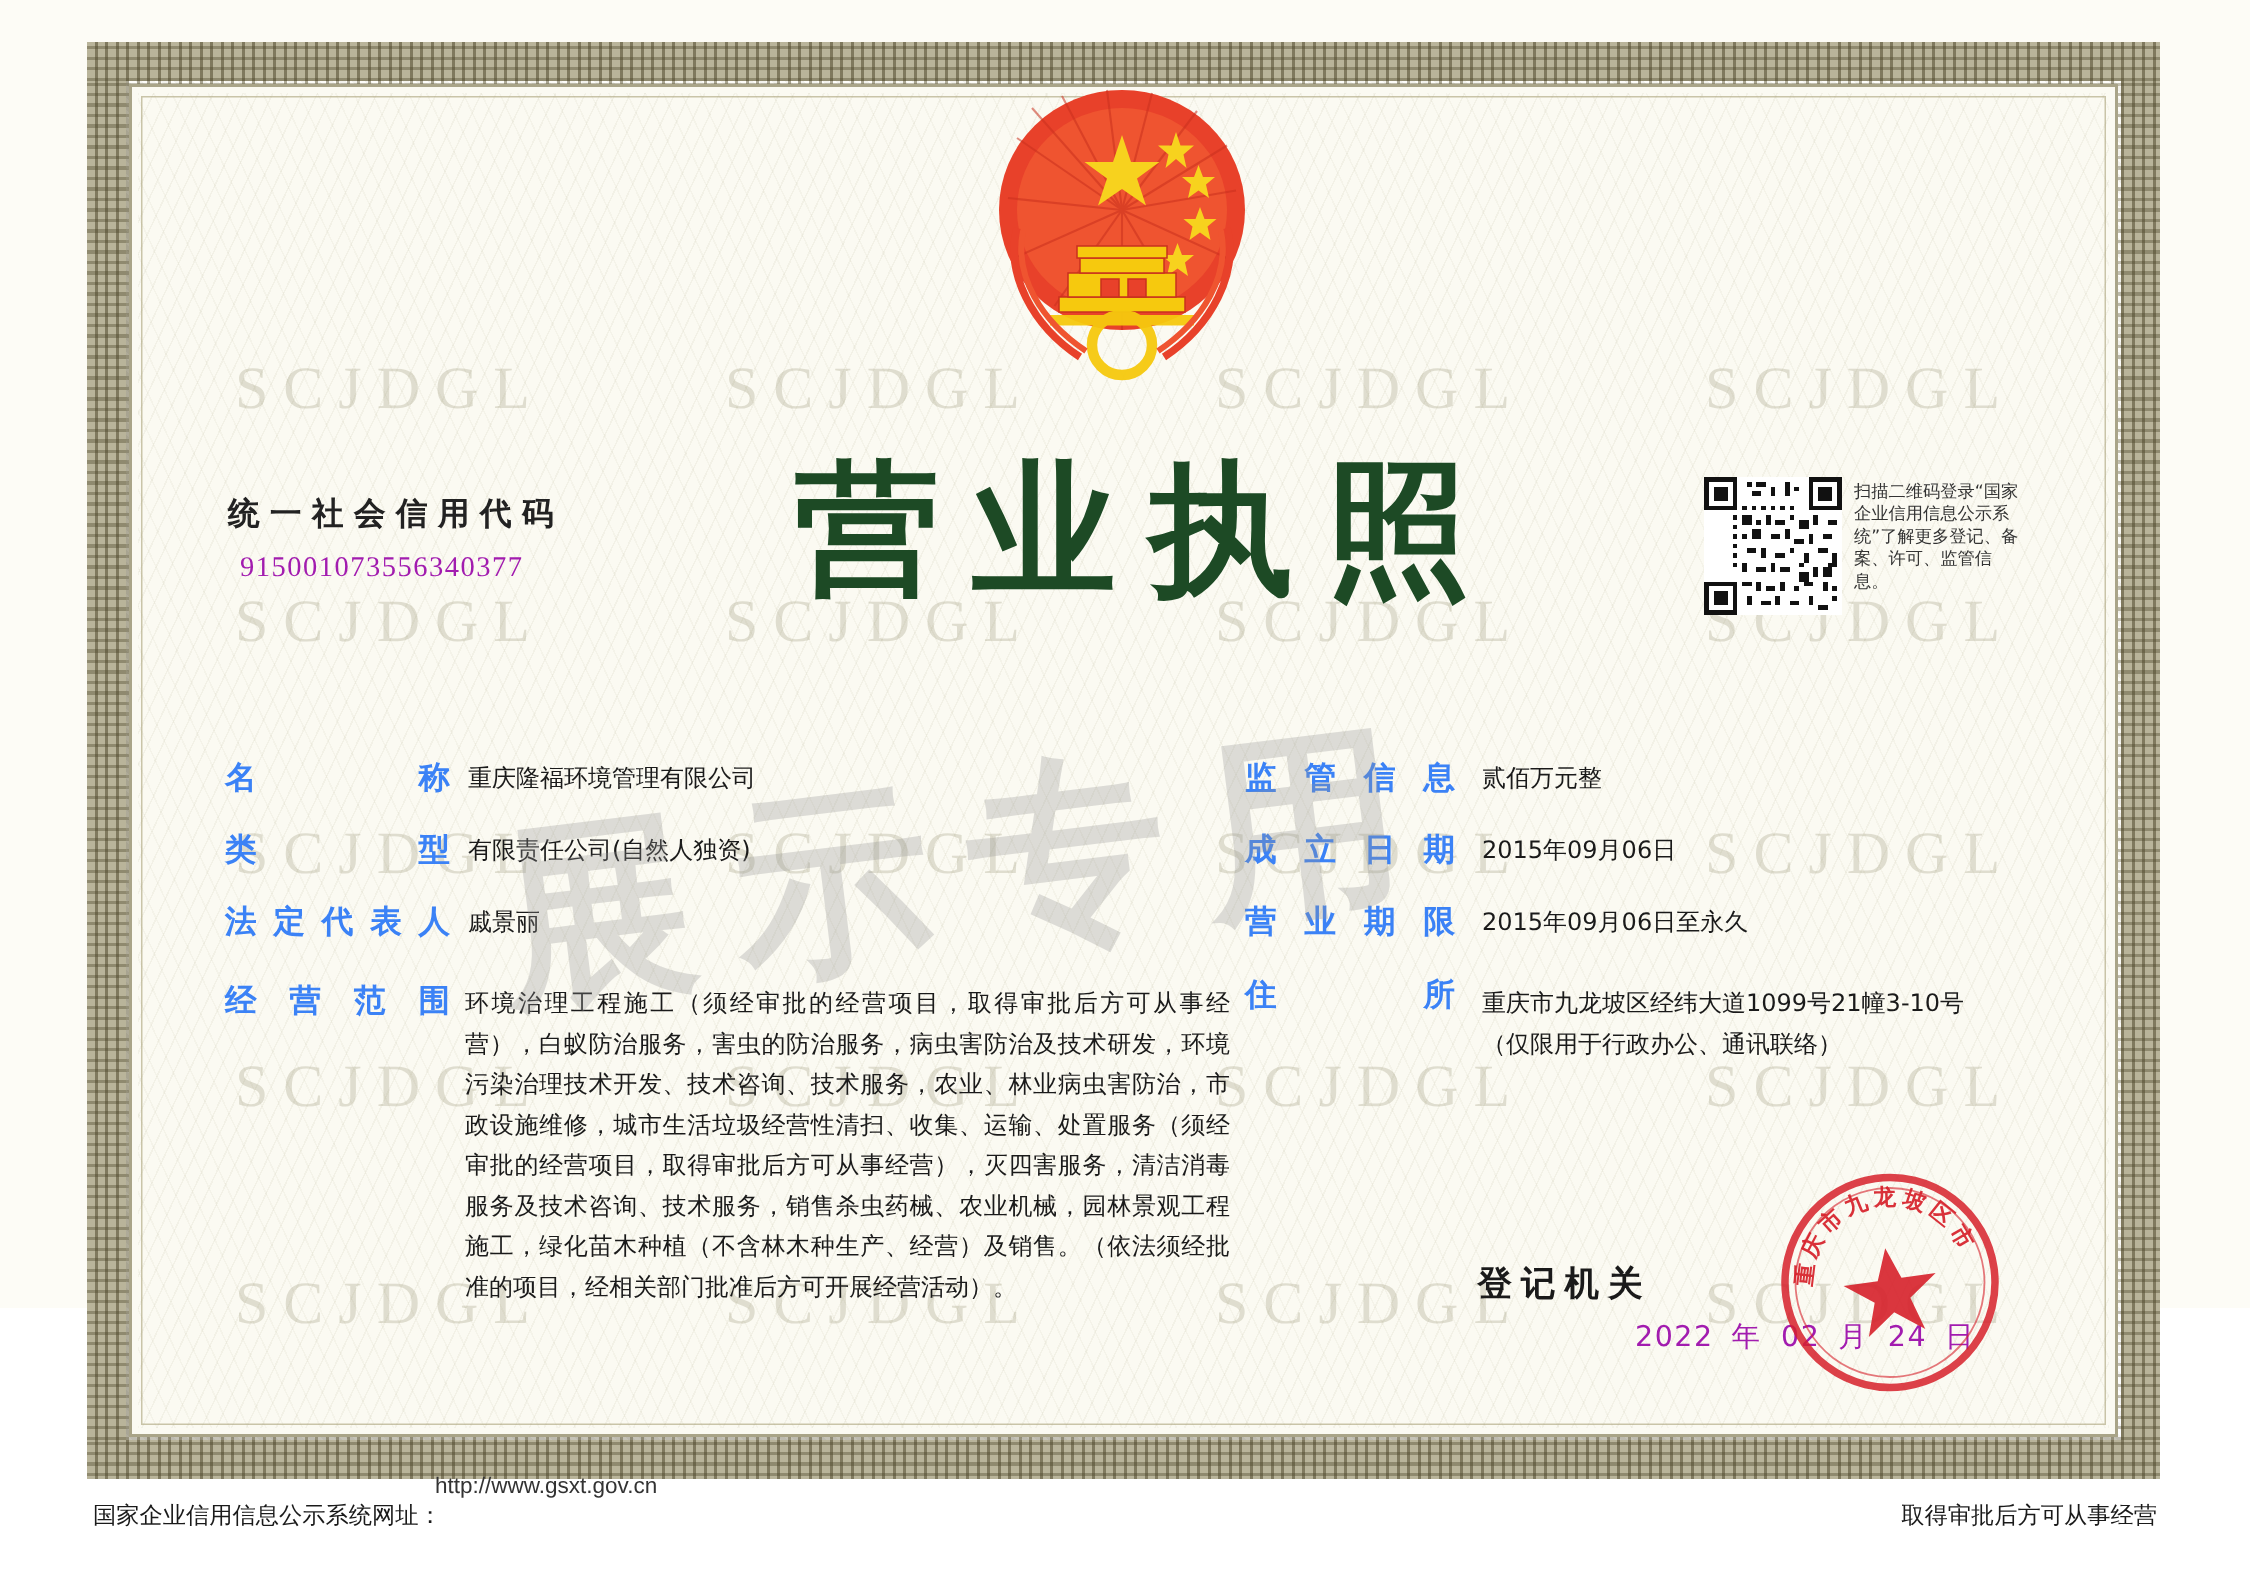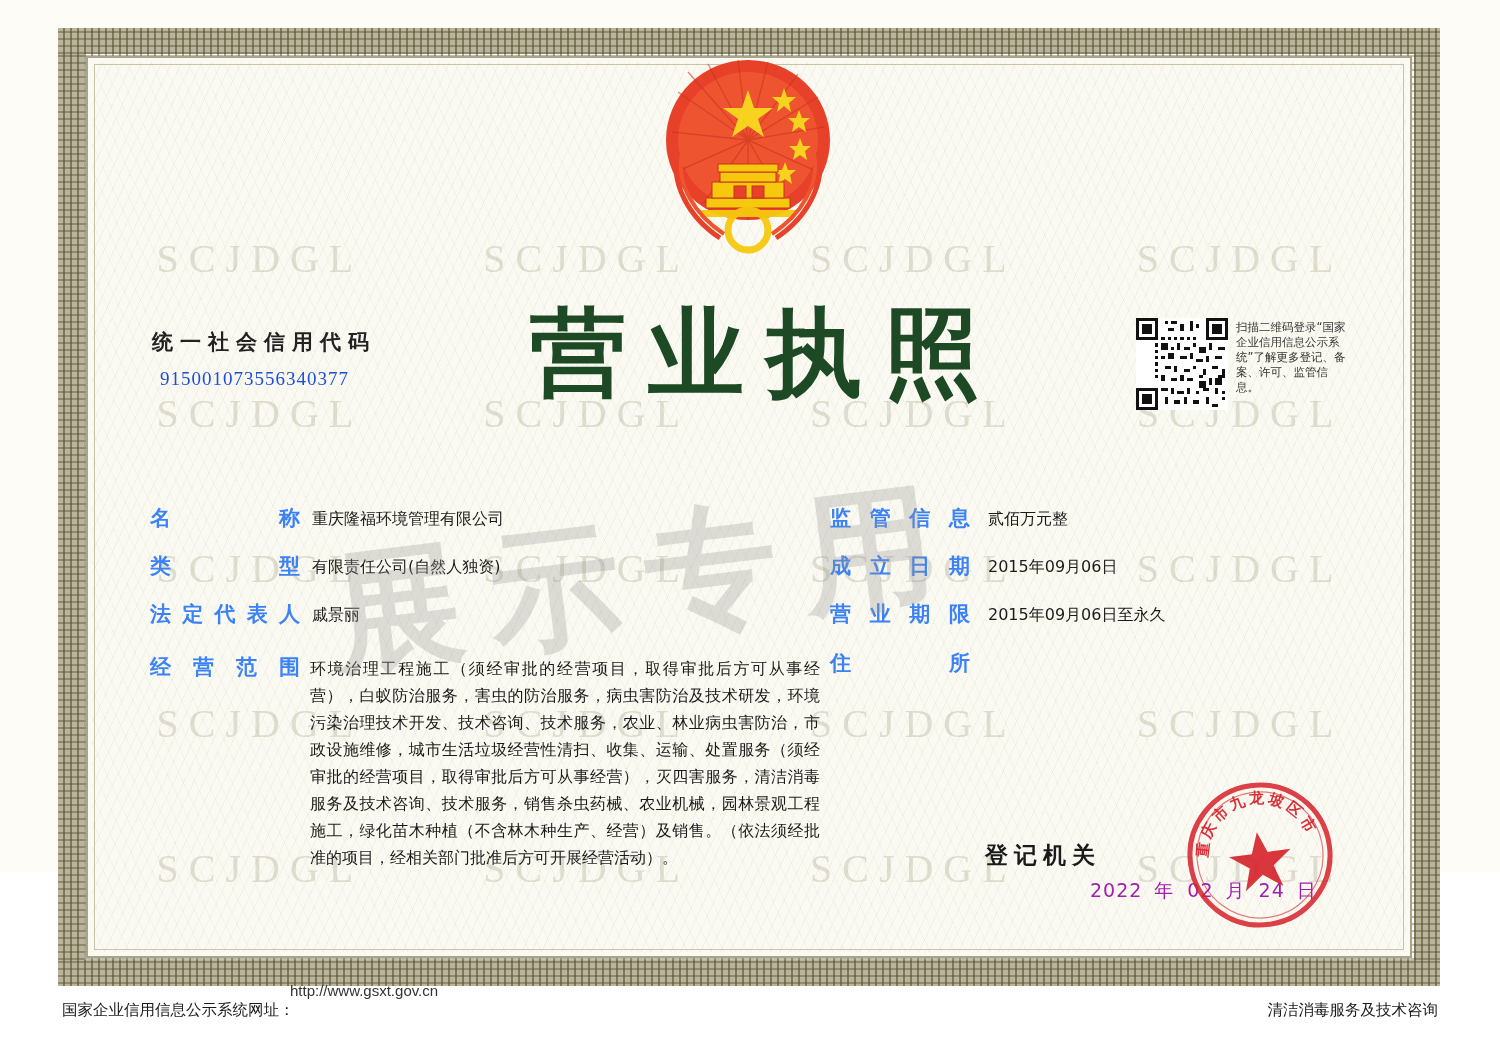--- a/index.html
+++ b/index.html
@@ -139,21 +139,21 @@
     color: #222;
     white-space: nowrap;
   }
   #credit-code-value {
     position: absolute;
     left: 160px;
     top: 368px;
     font-family: "Liberation Serif", serif;
     font-size: 19px;
     letter-spacing: 1px;
-    color: #1d4ed8;
+    color: #a21caf;
     white-space: nowrap;
   }
 
   
   #qr-block { position: absolute; left: 1136px; top: 318px; }
   #qr-code {
     width: 92px; height: 92px;
     display: block;
   }
   #qr-note {
@@ -446,20 +446,21 @@
   <div class="field-label rcol-label" style="top:504px;">监管信息</div>
   <div class="field-value" style="left:988px; top:506px; width:330px;">贰佰万元整</div>
 
   <div class="field-label rcol-label" style="top:552px;">成立日期</div>
   <div class="field-value" style="left:988px; top:554px; width:330px;">2015年09月06日</div>
 
   <div class="field-label rcol-label" style="top:600px;">营业期限</div>
   <div class="field-value" style="left:988px; top:602px; width:330px;">2015年09月06日至永久</div>
 
   <div class="field-label rcol-label" style="top:649px;">住所</div>
+  <div class="field-value" style="left:988px; top:655px; width:330px; line-height:27px;">重庆市九龙坡区经纬大道1099号21幢3-10号（仅限用于行政办公、通讯联络）</div>
 
   <div id="reg-auth-label">登记机关</div>
 
   <div id="reg-date">
     <span class="num">2022</span><span class="unit">年</span><span class="num">02</span><span class="unit">月</span><span class="num">24</span><span class="unit">日</span>
   </div>
 
   <div id="seal">
     <svg viewBox="0 0 150 150" width="150" height="150" aria-hidden="true">
       <circle cx="75" cy="75" r="70" fill="none" stroke="#d6202a" stroke-width="5" opacity="0.85"></circle>
@@ -471,15 +472,15 @@
       <text font-family="'DejaVu Sans','Liberation Sans',sans-serif" font-size="15" font-weight="bold" fill="#d6202a" letter-spacing="3.4" opacity="0.92">
         <textPath href="#sealArc" startOffset="6%">重庆市九龙坡区市场监督管理局</textPath>
       </text>
     </svg>
   </div>
 
   <div id="display-watermark">展示专用</div>
 
   <div id="footer-url">http://www.gsxt.gov.cn</div>
   <div id="footer-left">国家企业信用信息公示系统网址：</div>
-  <div id="footer-right">清洁消毒服务及技术咨询</div>
+  <div id="footer-right">取得审批后方可从事经营</div>
 
 </div>
 
 </body></html>

